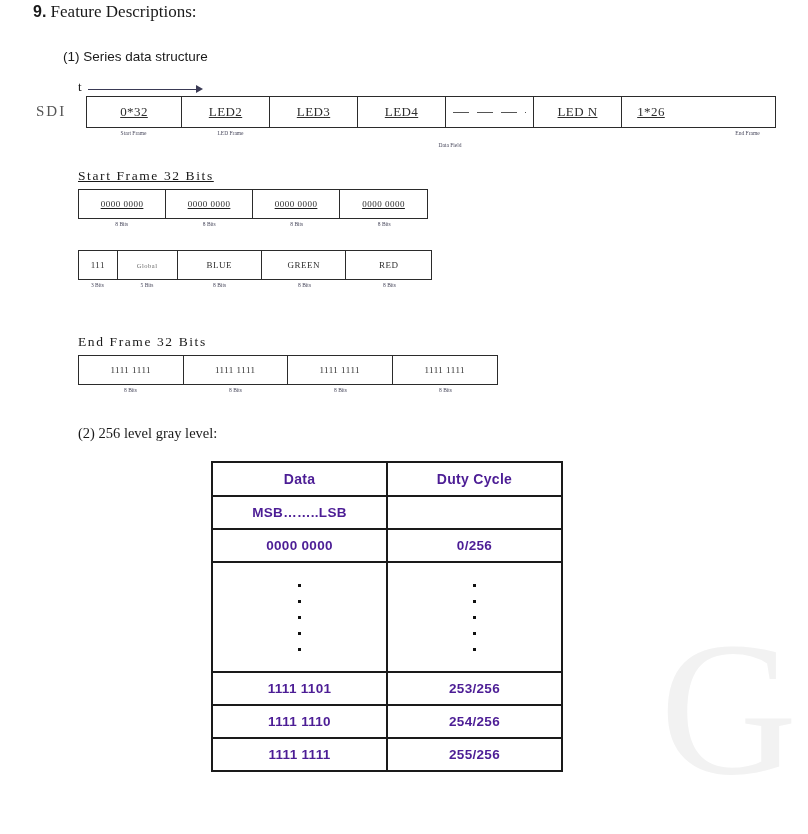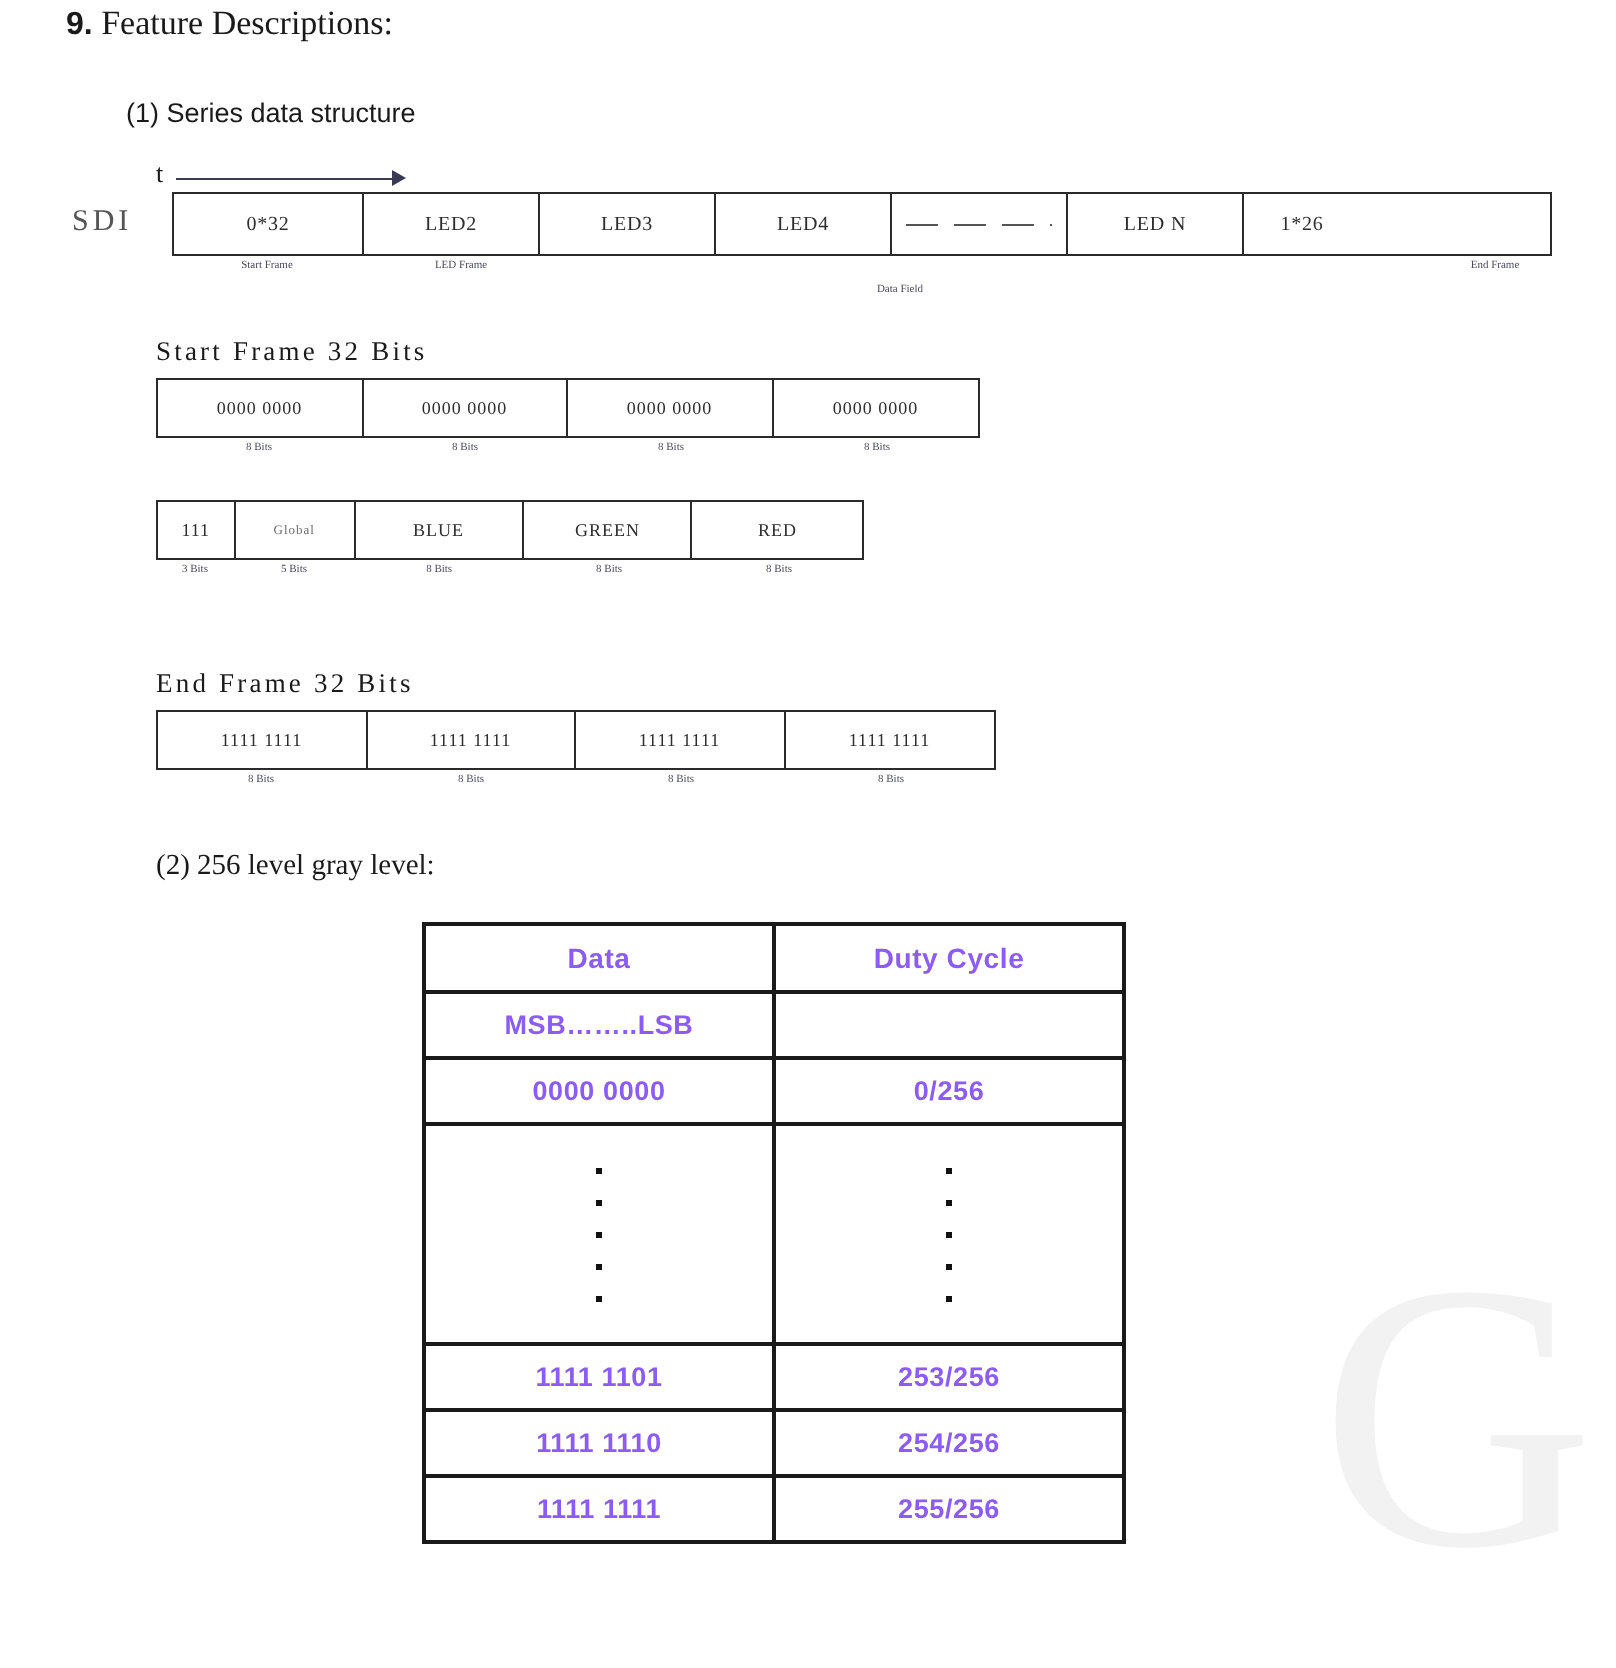--- a/index.html
+++ b/index.html
@@ -121,27 +121,28 @@
     display: flex;
     border: 1px solid #2b2b2b;
     box-sizing: border-box;
     background: #fff;
   }
   .sdi-cell {
     border-right: 1px solid #2b2b2b;
     display: flex;
     align-items: center;
     justify-content: center;
-    font-size: 10px;
+    font-size: 13px;
     color: #2e2e2e;
     font-family: "Liberation Serif", serif;
     letter-spacing: 0.4px;
     box-sizing: border-box;
     overflow: hidden;
     white-space: nowrap;
+    text-decoration: underline;
   }
   .sdi-cell:last-child { border-right: none; }
   .sdi-cell.dashes { position: relative; }
   .sdi-cell.dashes::before {
     content: "";
     position: absolute;
     left: 8%;
     right: 8%;
     top: 50%;
     height: 1px;
@@ -238,21 +239,21 @@
     border-collapse: collapse;
     table-layout: fixed;
     background: #fff;
   }
   #gray-table td, #gray-table th {
     border: 2px solid #1a1a1a;
     text-align: center;
     font-family: "Liberation Sans", sans-serif;
     font-weight: bold;
     font-size: 13.5px;
-    color: #8b5cf6;
+    color: #4c1d95;
     height: 31px;
     padding: 0;
     letter-spacing: 0.3px;
   }
   #gray-table th { font-size: 14px; height: 32px; }
   #gray-table td.col-data { width: 177px; }
   .dots-cell {
     height: 108px !important;
     vertical-align: middle;
   }
@@ -330,21 +331,21 @@
 
     <div class="dim" style="left:633px; width:57px;">
       <span class="bar"></span>
       <span class="cap-l"></span>
       <span class="cap-r"></span>
       <span class="txt"><span>End Frame</span></span>
     </div>
   </div>
 </div>
 
-<div class="frame-block" style="left:78px; top:168px; width:412px;">
+<div class="frame-block" style="left:78px; top:168px; width:350px;text-decoration:underline;">
   <div class="frame-title">Start Frame 32 Bits</div>
   <div class="frame-row">
     <div class="frame-cell" style="width:25%">0000  0000</div>
     <div class="frame-cell" style="width:25%">0000  0000</div>
     <div class="frame-cell" style="width:25%">0000  0000</div>
     <div class="frame-cell" style="width:25%">0000  0000</div>
   </div>
   <div class="frame-dims">
     <div class="dim" style="left:0%;  width:25%;">
       <span class="bar"></span>

